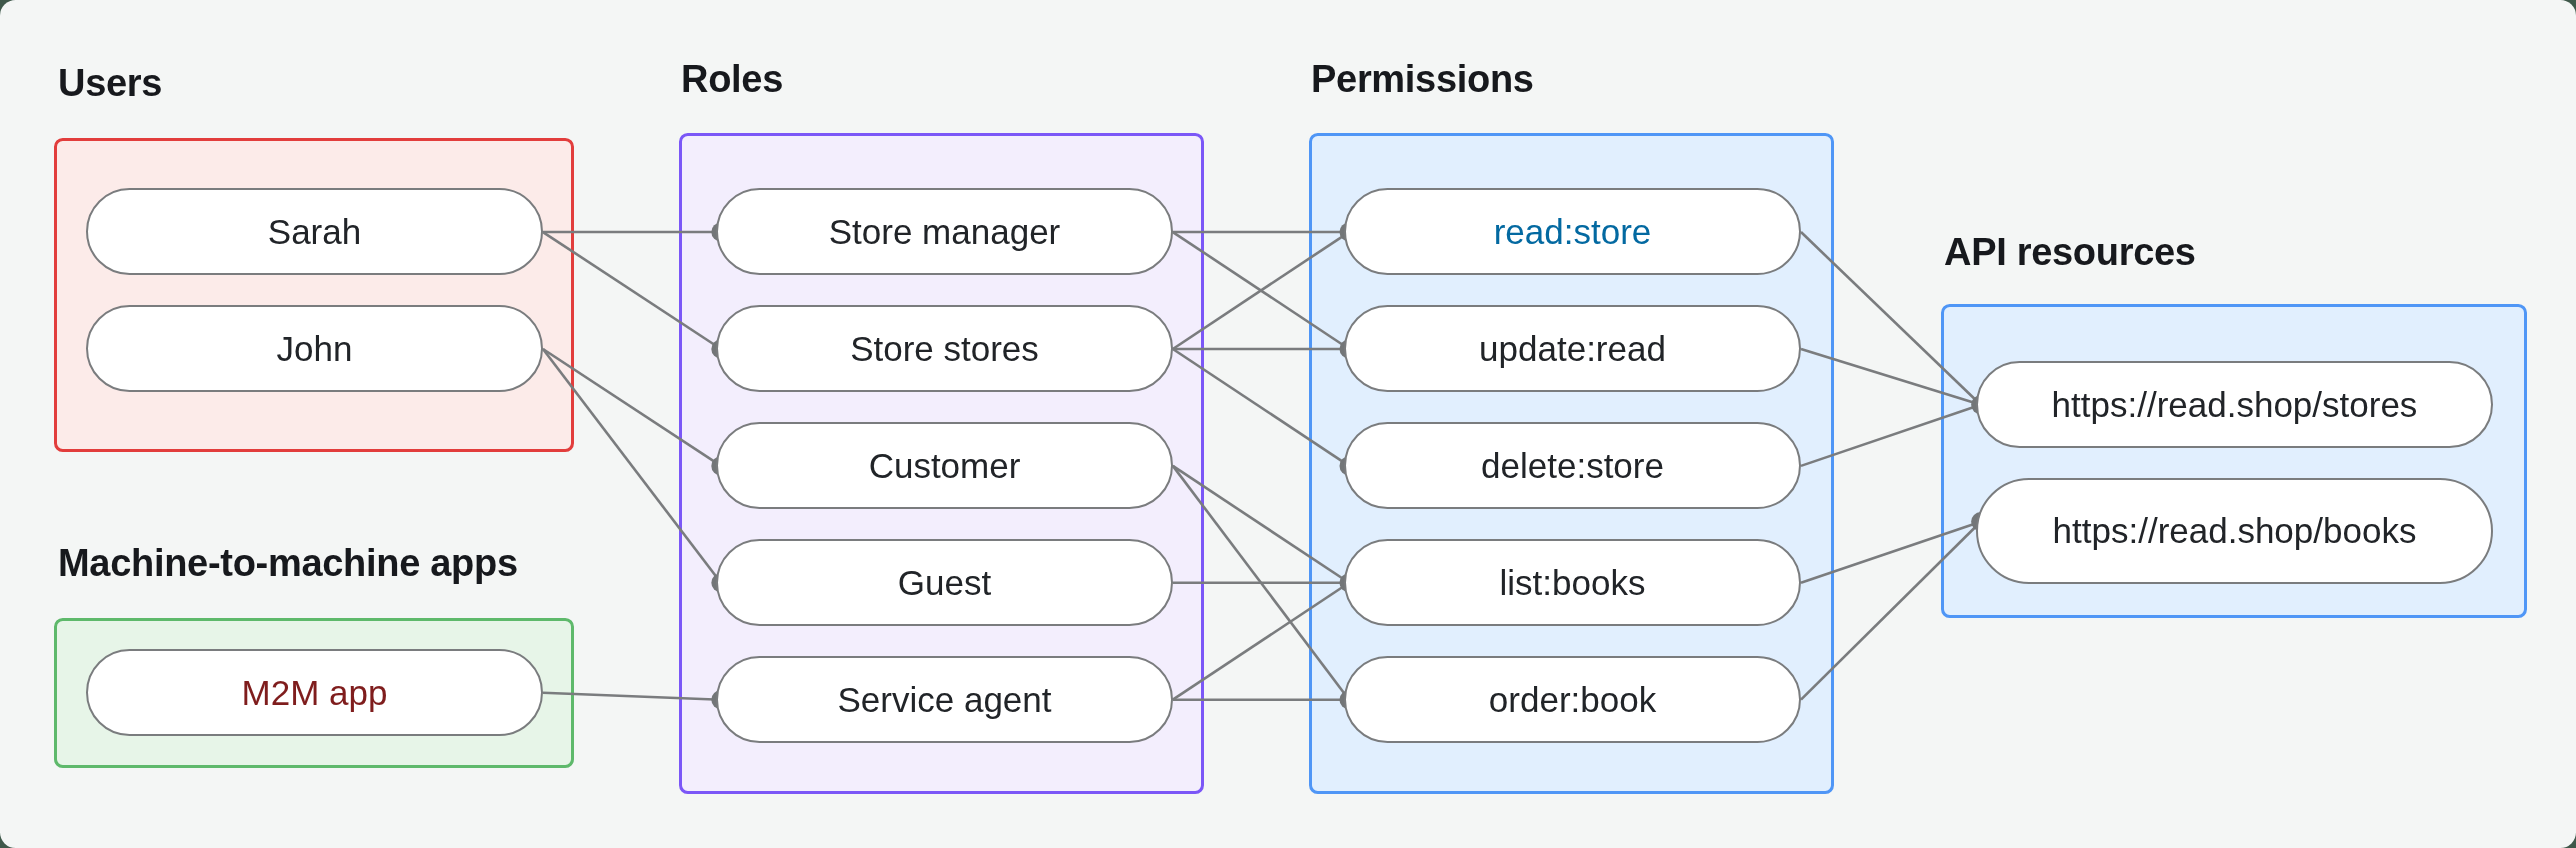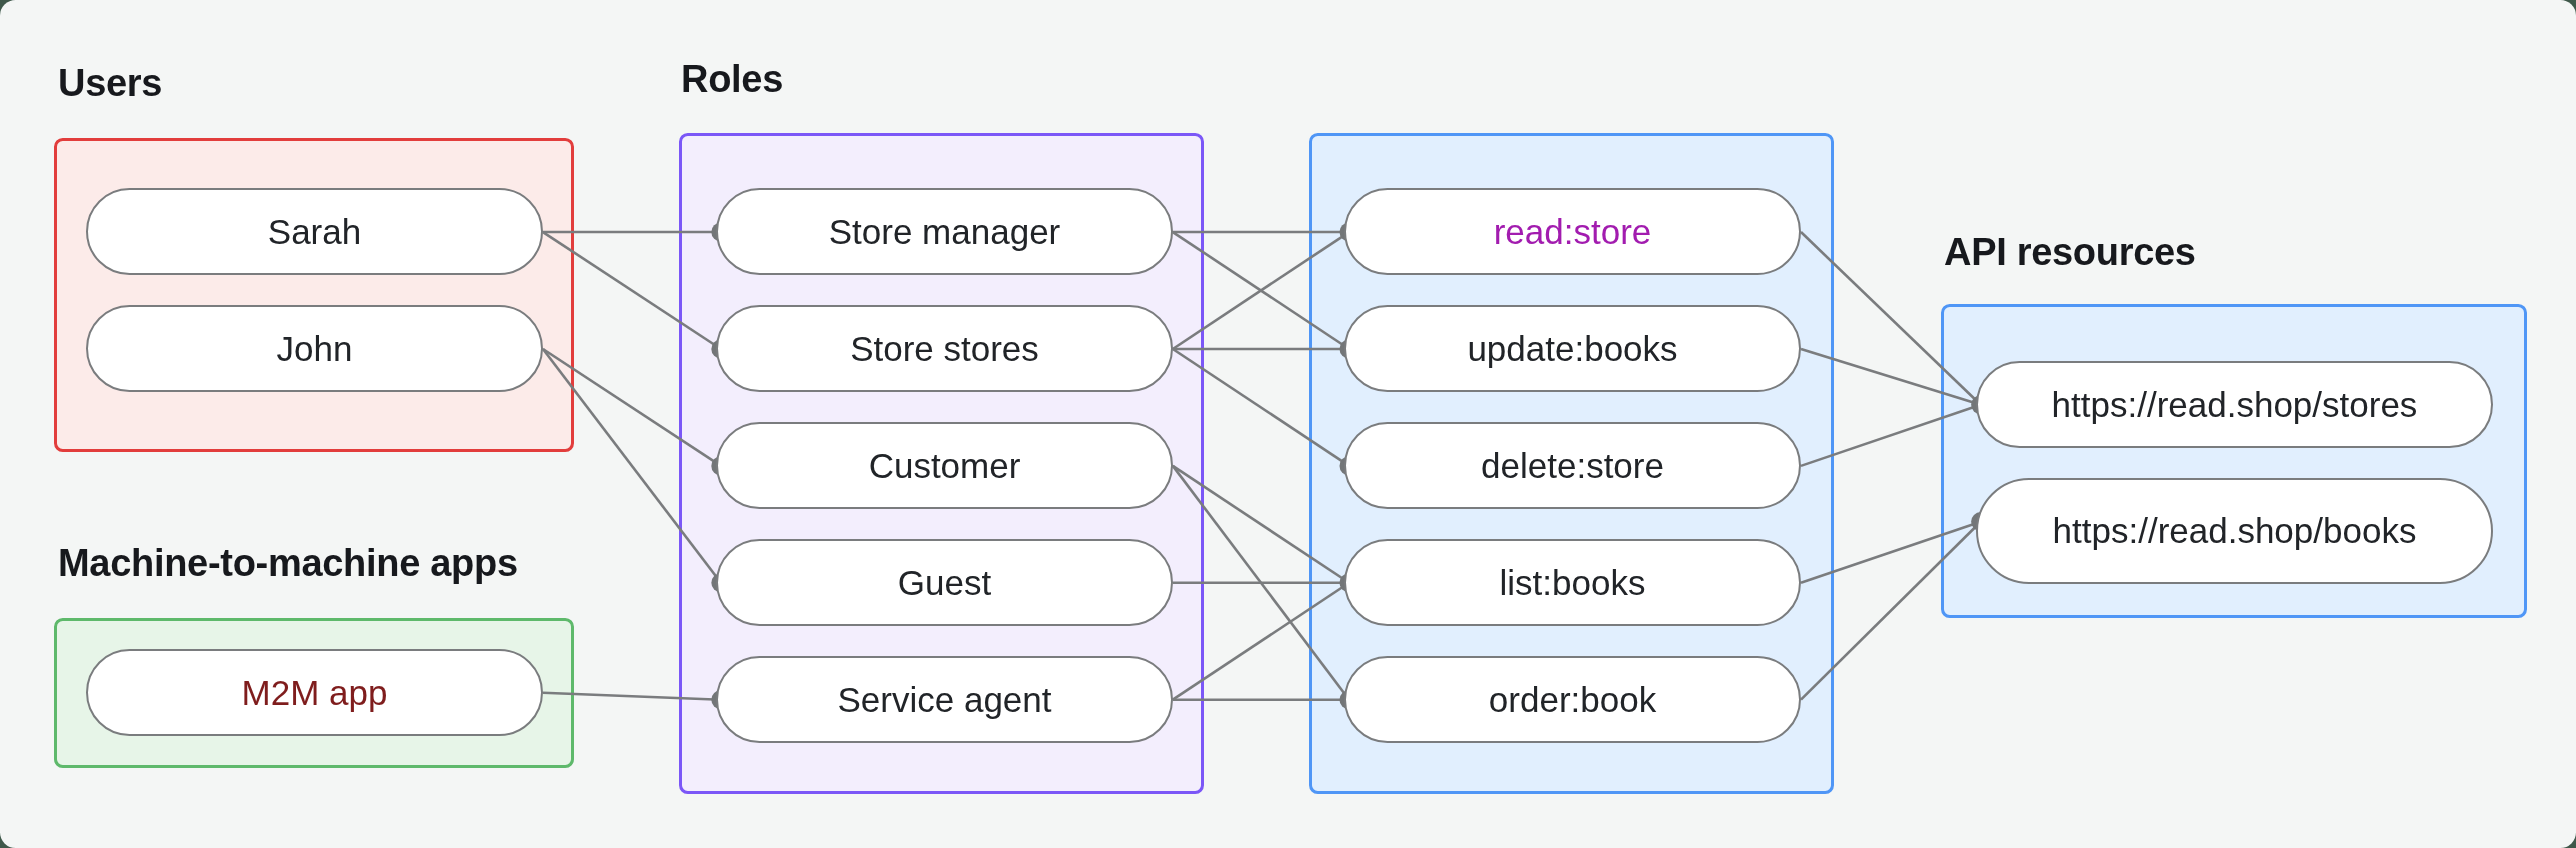--- a/index.html
+++ b/index.html
@@ -126,40 +126,41 @@
         <div class="pill" style="left: 716px; top: 422px; width: 457px; height: 87px; background: rgb(255, 255, 255); border-color: rgb(122, 124, 126);">
           <span style="color: rgb(33, 36, 40);">Customer</span>
         </div>
         <div class="pill" style="left: 716px; top: 539px; width: 457px; height: 87px; background: rgb(255, 255, 255); border-color: rgb(122, 124, 126);">
           <span style="color: rgb(33, 36, 40);">Guest</span>
         </div>
         <div class="pill" style="left: 716px; top: 656px; width: 457px; height: 87px; background: rgb(255, 255, 255); border-color: rgb(122, 124, 126);">
           <span style="color: rgb(33, 36, 40);">Service agent</span>
         </div>
         <div class="pill" style="left: 1344px; top: 188px; width: 457px; height: 87px; background: rgb(255, 255, 255); border-color: rgb(122, 124, 126);">
-          <span style="color: #a21caf;">read:store</span>
+          <span style="color: #0369a1;">read:store</span>
         </div>
         <div class="pill" style="left: 1344px; top: 305px; width: 457px; height: 87px; background: rgb(255, 255, 255); border-color: rgb(122, 124, 126);">
-          <span style="color: rgb(33, 36, 40);">update:books</span>
+          <span style="color: rgb(33, 36, 40);">update:read</span>
         </div>
         <div class="pill" style="left: 1344px; top: 422px; width: 457px; height: 87px; background: rgb(255, 255, 255); border-color: rgb(122, 124, 126);">
           <span style="color: rgb(33, 36, 40);">delete:store</span>
         </div>
         <div class="pill" style="left: 1344px; top: 539px; width: 457px; height: 87px; background: rgb(255, 255, 255); border-color: rgb(122, 124, 126);">
           <span style="color: rgb(33, 36, 40);">list:books</span>
         </div>
         <div class="pill" style="left: 1344px; top: 656px; width: 457px; height: 87px; background: rgb(255, 255, 255); border-color: rgb(122, 124, 126);">
           <span style="color: rgb(33, 36, 40);">order:book</span>
         </div>
         <div class="pill" style="left: 1976px; top: 361px; width: 517px; height: 87px; background: rgb(255, 255, 255); border-color: rgb(122, 124, 126);">
           <span style="color: rgb(33, 36, 40);">https://read.shop/stores</span>
         </div>
         <div class="pill" style="left: 1976px; top: 478px; width: 517px; height: 106px; background: rgb(255, 255, 255); border-color: rgb(122, 124, 126);">
           <span style="color: rgb(33, 36, 40);">https://read.shop/books</span>
         </div>
       </div>
     <div class="glabel" style="left: 58px; top: 63px; color: rgb(23, 25, 29);">Users</div>
     <div class="glabel" style="left: 58px; top: 543px; color: rgb(23, 25, 29);">Machine-to-machine apps</div>
     <div class="glabel" style="left: 681px; top: 59px; color: rgb(23, 25, 29);">Roles</div>
+    <div class="glabel" style="left: 1311px; top: 59px; color: rgb(23, 25, 29);">Permissions</div>
     <div class="glabel" style="left: 1944px; top: 232px; color: rgb(23, 25, 29);">API resources</div>
   </div>
 </div>
 
 
 </body></html>

